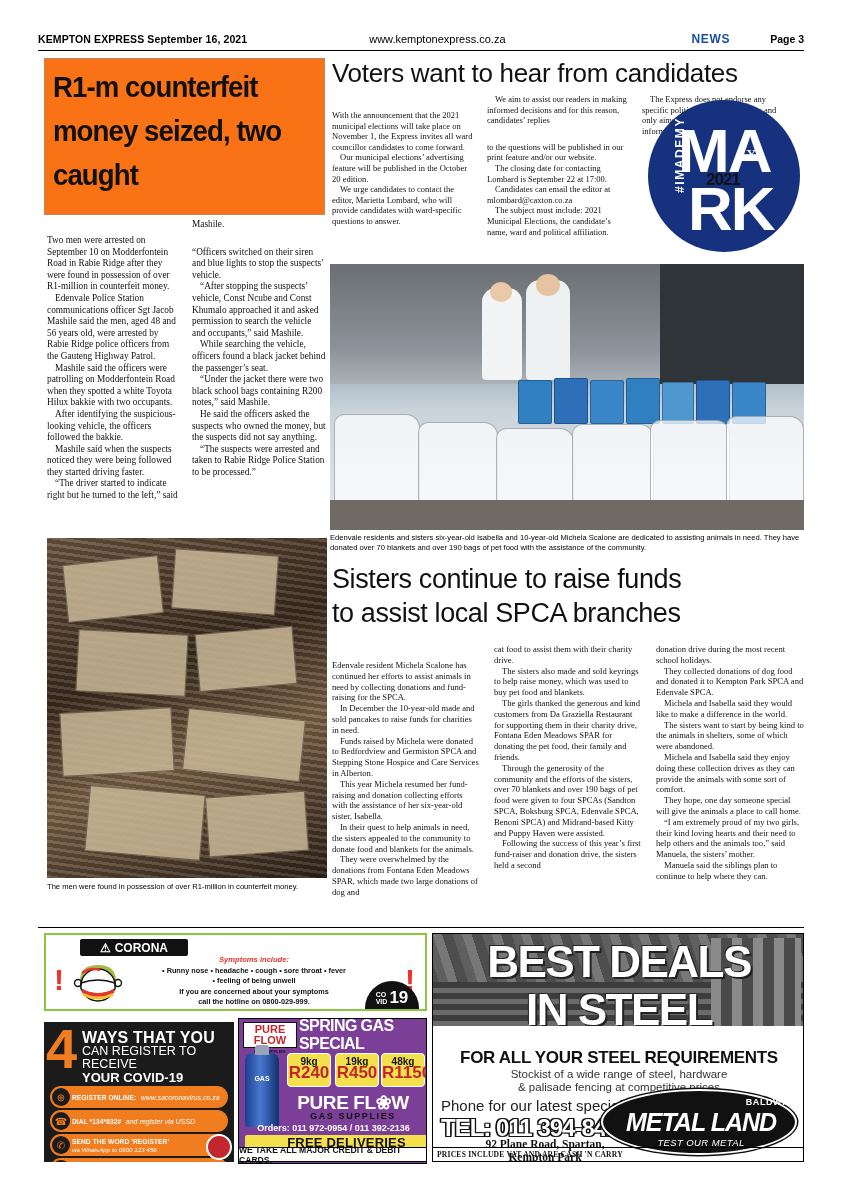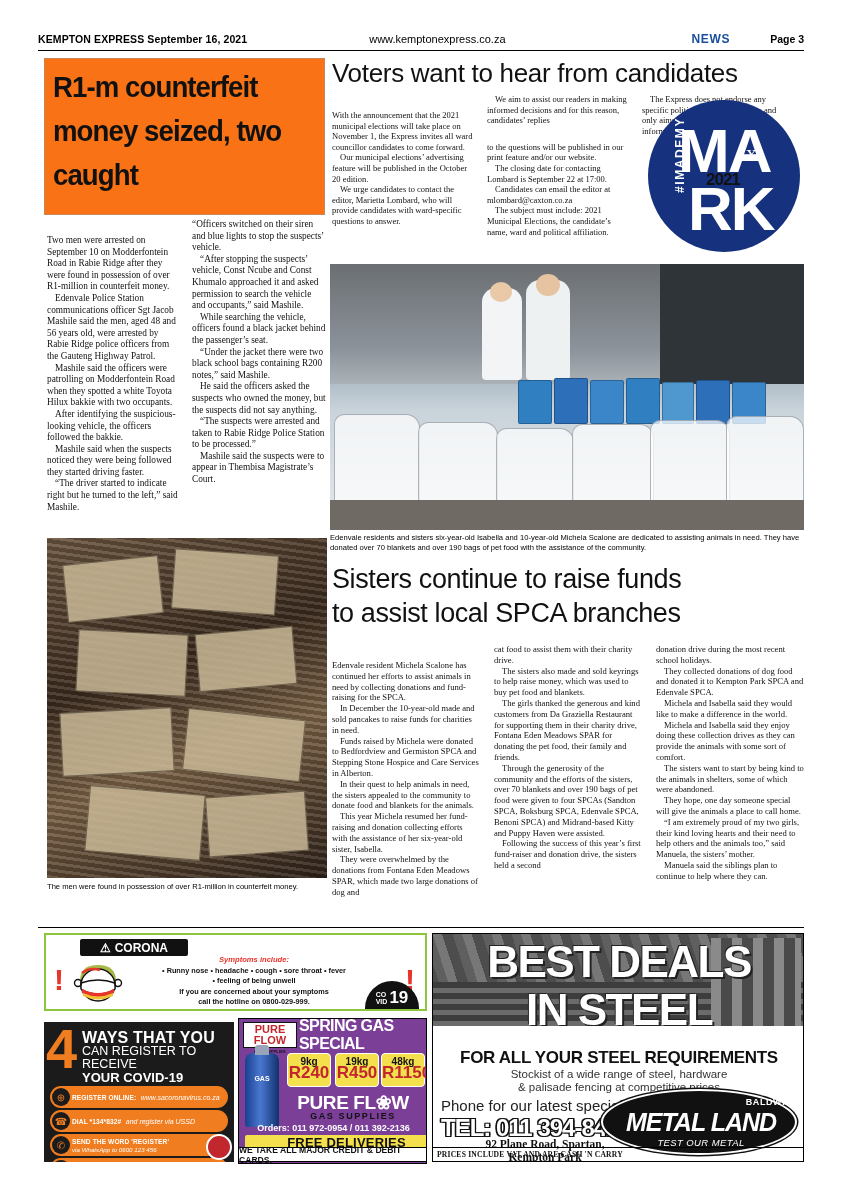--- a/index.html
+++ b/index.html
@@ -410,21 +410,20 @@
         <p>Mashile said when the suspects noticed they were being followed they started driving faster.</p>
         <p>“The driver started to indicate right but he turned to the left,” said Mashile.</p>
       </div>
     <div class="body-txt" id="lead-c2">
         <p class="first">“Officers switched on their siren and blue lights to stop the suspects’ vehicle.</p>
         <p>“After stopping the suspects’ vehicle, Const Ncube and Const Khumalo approached it and asked permission to search the vehicle and occupants,” said Mashile.</p>
         <p>While searching the vehicle, officers found a black jacket behind the passenger’s seat.</p>
         <p>“Under the jacket there were two black school bags containing R200 notes,” said Mashile.</p>
         <p>He said the officers asked the suspects who owned the money, but the suspects did not say anything.</p>
         <p>“The suspects were arrested and taken to Rabie Ridge Police Station to be processed.”</p>
-        <p>Mashile said the suspects were to appear in Thembisa Magistrate’s Court.</p>
       </div>
   </div>
 
   <div class="money-photo">
     <div class="ph-grad-money"></div>
     <div class="note" style="left:18px;top:22px;width:96px;height:58px;transform:rotate(-6deg)"></div>
     <div class="note" style="left:126px;top:14px;width:104px;height:60px;transform:rotate(4deg)"></div>
     <div class="note" style="left:30px;top:94px;width:110px;height:62px;transform:rotate(3deg)"></div>
     <div class="note" style="left:150px;top:92px;width:98px;height:58px;transform:rotate(-5deg)"></div>
     <div class="note" style="left:14px;top:172px;width:112px;height:64px;transform:rotate(-3deg)"></div>
@@ -488,37 +487,37 @@
 
   <div class="sisters-head">
     <div>Sisters continue to raise funds</div>
     <div>to assist local SPCA branches</div>
   </div>
   <div class="sisters-cols">
     <div class="body-txt" id="sis-c1">
         <p class="first">Edenvale resident Michela Scalone has continued her efforts to assist animals in need by collecting donations and fund-raising for the SPCA.</p>
         <p>In December the 10-year-old made and sold pancakes to raise funds for charities in need.</p>
         <p>Funds raised by Michela were donated to Bedfordview and Germiston SPCA and Stepping Stone Hospice and Care Services in Alberton.</p>
+        <p>This year Michela resumed her fund-raising and donation collecting efforts with the assistance of her six-year-old sister, Isabella.</p>
         <p>In their quest to help animals in need, the sisters appealed to the community to donate food and blankets for the animals.</p>
-        <p>This year Michela resumed her fund-raising and donation collecting efforts with the assistance of her six-year-old sister, Isabella.</p>
         <p>They were overwhelmed by the donations from Fontana Eden Meadows SPAR, which made two large donations of dog and</p>
       </div>
     <div class="body-txt" id="sis-c2">
         <p class="first">cat food to assist them with their charity drive.</p>
         <p>The sisters also made and sold keyrings to help raise money, which was used to buy pet food and blankets.</p>
         <p>The girls thanked the generous and kind customers from Da Graziella Restaurant for supporting them in their charity drive, Fontana Eden Meadows SPAR for donating the pet food, their family and friends.</p>
         <p>Through the generosity of the community and the efforts of the sisters, over 70 blankets and over 190 bags of pet food were given to four SPCAs (Sandton SPCA, Boksburg SPCA, Edenvale SPCA, Benoni SPCA) and Midrand-based Kitty and Puppy Haven were assisted.</p>
         <p>Following the success of this year’s first fund-raiser and donation drive, the sisters held a second</p>
       </div>
     <div class="body-txt" id="sis-c3">
         <p class="first">donation drive during the most recent school holidays.</p>
         <p>They collected donations of dog food and donated it to Kempton Park SPCA and Edenvale SPCA.</p>
         <p>Michela and Isabella said they would like to make a difference in the world.</p>
+        <p>The sisters want to start by being kind to the animals in shelters, some of which were abandoned.</p>
         <p>Michela and Isabella said they enjoy doing these collection drives as they can provide the animals with some sort of comfort.</p>
-        <p>The sisters want to start by being kind to the animals in shelters, some of which were abandoned.</p>
         <p>They hope, one day someone special will give the animals a place to call home.</p>
         <p>“I am extremely proud of my two girls, their kind loving hearts and their need to help others and the animals too,” said Manuela, the sisters’ mother.</p>
         <p>Manuela said the siblings plan to continue to help where they can.</p>
       </div>
   </div>
 
   <div class="ad-rule-top"></div>
 
   <div class="corona-ad">
     <div class="corona-inner"></div>

